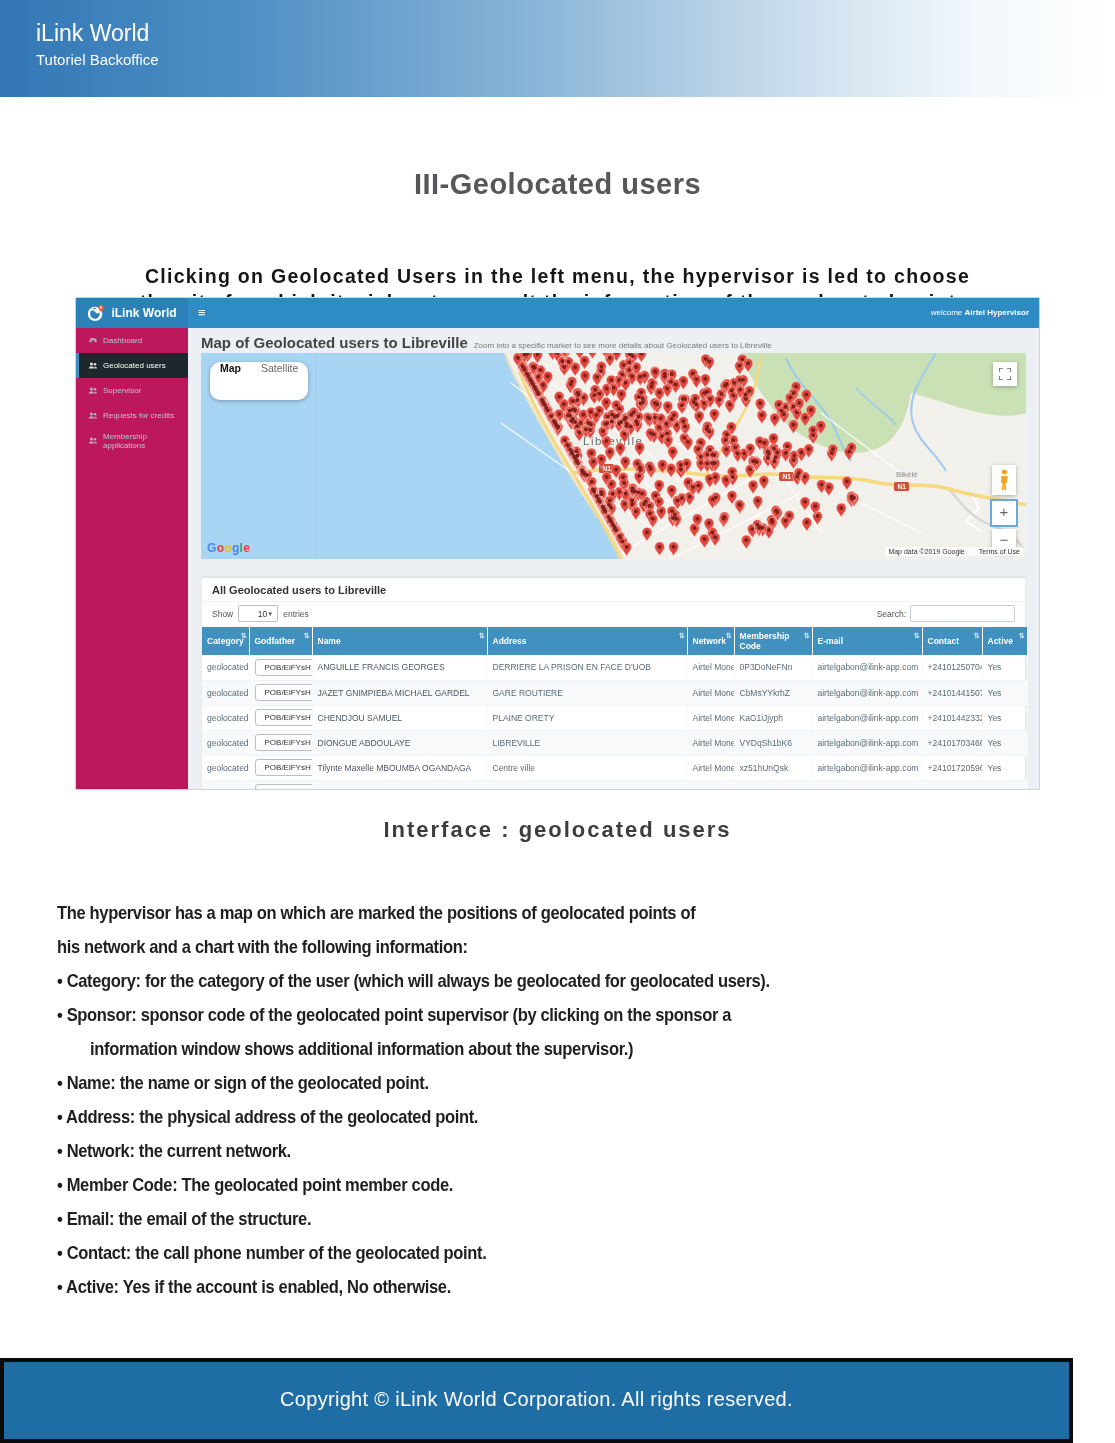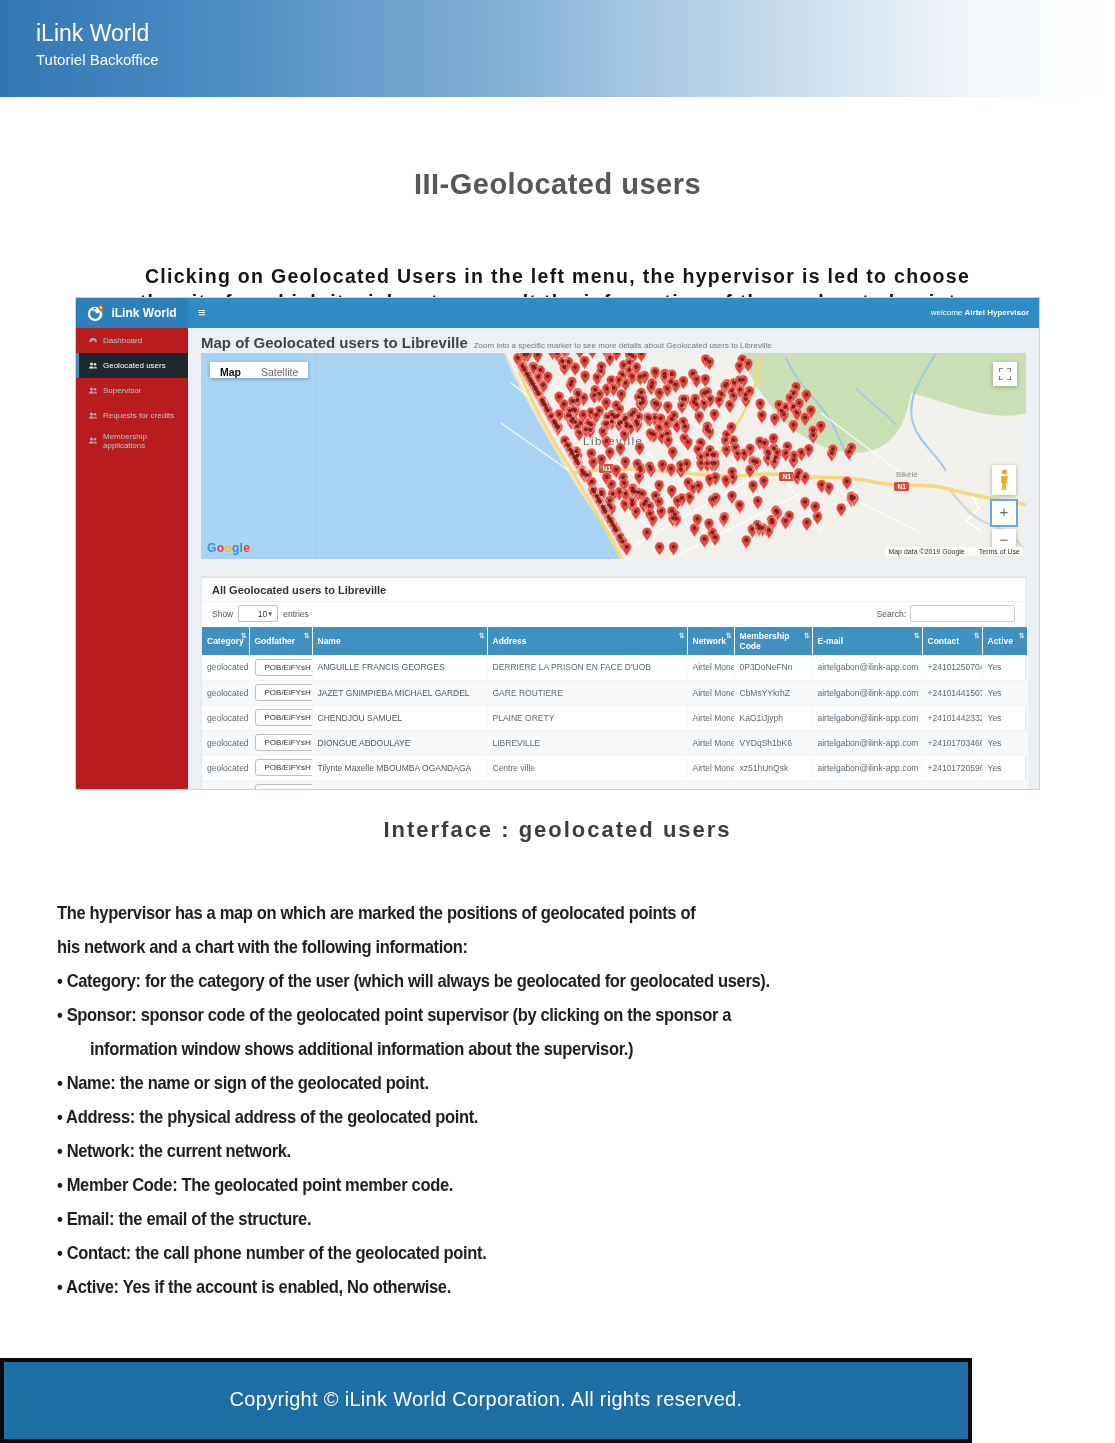--- a/index.html
+++ b/index.html
@@ -20,51 +20,51 @@
     white-space:pre-line;margin-top:43px; }
 
   .caption { position:absolute; left:0; top:817px; width:1115px; text-align:center;
     font-size:22px; font-weight:bold; color:#3d3d3d; letter-spacing:2px; }
 
   .body-text { position:absolute; left:57px; top:896px; width:1180px;
     transform:scaleX(.87); transform-origin:0 0;
     font-size:19px; font-weight:bold; color:#1f1f1f; letter-spacing:-.4px; line-height:34px; }
   .body-text .cont { padding-left:38px; }
 
-  .doc-footer { position:absolute; left:0; top:1358px; width:972px; height:85px;
+  .doc-footer { position:absolute; left:0; top:1358px; width:1073px; height:85px;
     background:#1e6da4; border:4px solid #0b0b0b; }
   .doc-footer span { display:block; text-align:center; line-height:74px; font-size:20px; color:#fff; letter-spacing:.3px; }
 
   
   .shot { position:absolute; left:75px; top:297px; width:965px; height:493px;
     border:1px solid #cfd2d6; background:#ecf0f5; overflow:hidden; font-family:"Liberation Sans",sans-serif; }
   .topbar { position:absolute; left:0; top:0; width:100%; height:30px; background:#2f8bc3; }
   .logo { position:absolute; left:0; top:0; width:112px; height:30px; background:#2c82b8;
     display:flex; align-items:center; justify-content:center; gap:6px; }
   .logo .brand { color:#fff; font-size:12px; font-weight:bold; }
   .hamburger { position:absolute; left:122px; top:0; height:30px; line-height:30px; color:#fff; font-size:13px; cursor:pointer; }
   .welcome { position:absolute; right:10px; top:0; height:30px; line-height:30px; color:#fff; font-size:8px; }
   .welcome b { font-weight:bold; }
 
-  .sidebar { position:absolute; left:0; top:30px; width:112px; height:463px; background:#b91c1c; }
+  .sidebar { position:absolute; left:0; top:30px; width:112px; height:463px; background:#be185d; }
   .side-item { display:flex; align-items:center; gap:5px; height:25px; padding-left:9px;
     font-size:8px; color:#b8c7ce; cursor:pointer; border-left:3px solid transparent; }
   .side-item.active { background:#1e282c; color:#fff; border-left-color:#3c8dbc; }
   .side-item .ic { width:10px; height:10px; flex:0 0 10px; display:inline-flex; }
   .side-item .ic svg { width:10px; height:10px; fill:currentColor; opacity:.85; }
 
   .content { position:absolute; left:112px; top:30px; right:0; bottom:0; background:#ecf0f5; }
   .map-head { position:absolute; left:13px; top:6px; white-space:nowrap; }
   .map-head .big { font-size:15px; font-weight:bold; color:#444; }
   .map-head .small { font-size:8px; color:#777; margin-left:6px; }
 
   .map { position:absolute; left:13px; top:25px; width:825px; height:206px; background:#f2f0eb; overflow:hidden; }
   .map svg.terrain { position:absolute; left:0; top:0; }
-  .mapctl { position:absolute; left:9px; top:9px; height:16px; background:#fff; display:flex; align-items:flex-end;
-    box-shadow:0 1px 4px rgba(0,0,0,.3); cursor:pointer; }
+  .mapctl { position:absolute; left:9px; top:9px; height:38px; background:#fff; display:flex; align-items:flex-start;
+    box-shadow:0 1px 4px rgba(0,0,0,.3); cursor:pointer;border-radius:10px; }
   .mapctl .m1 { padding:0 10px; font-size:10.5px; font-weight:bold; color:#111; }
   .mapctl .m2 { padding:0 10px; font-size:10.5px; color:#666; }
   .fsbtn { position:absolute; right:9px; top:9px; width:24px; height:24px; background:#fff;
     box-shadow:0 1px 4px rgba(0,0,0,.3); display:flex; align-items:center; justify-content:center; cursor:pointer; }
   .pegman { position:absolute; right:10px; top:112px; width:24px; height:30px; background:#fff;
     box-shadow:0 1px 4px rgba(0,0,0,.3); display:flex; align-items:center; justify-content:center; cursor:grab; }
   .zoomin { position:absolute; right:10px; top:148px; width:24px; height:24px; background:#fff;
     box-shadow:0 0 0 2px #6ba8e0; font-size:15px; color:#666; text-align:center; line-height:22px; cursor:pointer; }
   .zoomout { position:absolute; right:10px; top:176px; width:24px; height:24px; background:#fff;
     box-shadow:0 1px 4px rgba(0,0,0,.3); font-size:15px; color:#666; text-align:center; line-height:22px; cursor:pointer; }

